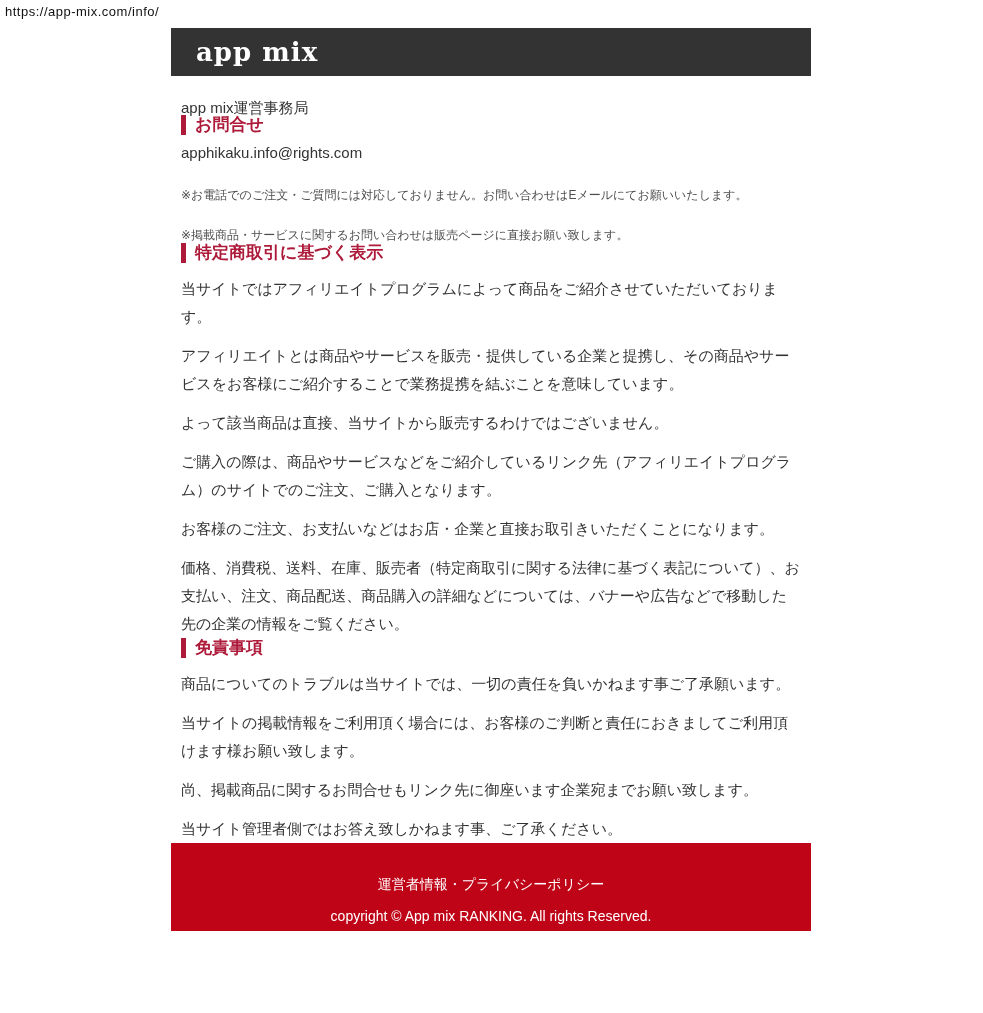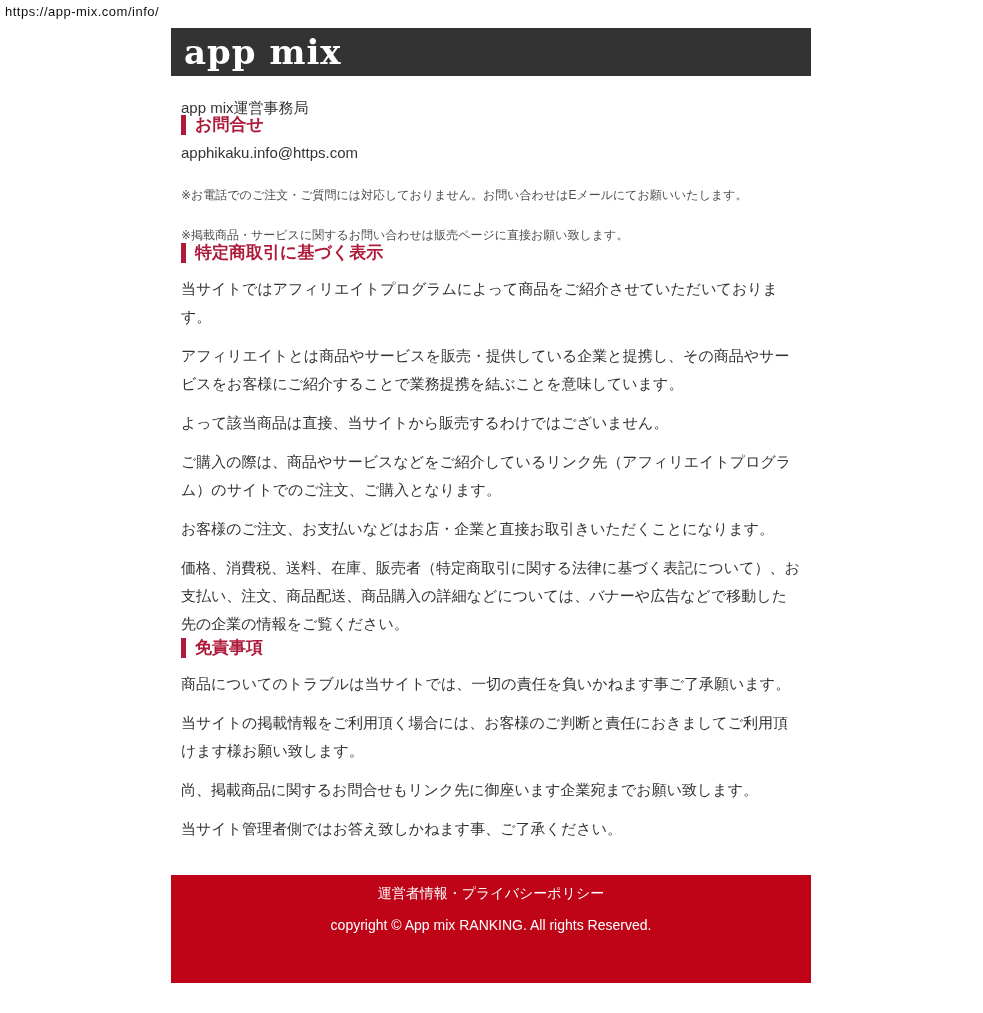--- a/index.html
+++ b/index.html
@@ -26,24 +26,24 @@
   }
   .site-header {
     background: var(--header-bg, #333333);
     height: 48px;
     display: flex;
     align-items: center;
     padding: 0 13px;
     box-sizing: border-box;
   }
   .site-title {
-    margin: 0;
+    margin: 12px;
     color: #ffffff;
     font-family: "DejaVu Serif", "Liberation Serif", serif;
-    font-size: 34px;
+    font-size: 26px;
     font-weight: bold;
     letter-spacing: 1px;
   }
   .content {
     padding: 0 10px;
   }
   .operator {
     margin: 24px 0 0;
     font-size: 15px;
     line-height: 15px;
@@ -74,25 +74,24 @@
     color: var(--note-text, #4d4d4d);
   }
   .body-p {
     margin: 12px 0 0;
     font-size: 15px;
     line-height: 28px;
     color: var(--body-text, #333);
   }
   .body-p + .body-p { margin-top: 11px; }
   .site-footer {
-    margin-top: 32px;
     background: var(--footer-bg, #bf0418);
-    height: 108px;
+    height: 88px;
     box-sizing: border-box;
-    padding-top: 9px;
+    padding-top: 32px;
     text-align: center;
   }
   .footer-link {
     display: inline-block;
     color: #ffffff;
     font-size: 14px;
     line-height: 16px;
     text-decoration: none;
     cursor: pointer;
   }
@@ -112,21 +111,21 @@
 
   <header class="site-header">
     <h1 class="site-title">app mix</h1>
   </header>
 
   <main class="content">
 
     <p class="operator">app mix運営事務局</p>
 
     <h2 class="sec mt-a">お問合せ</h2>
-    <p class="email">apphikaku.info@https.com</p>
+    <p class="email">apphikaku.info@rights.com</p>
     <p class="note">※お電話でのご注文・ご質問には対応しておりません。お問い合わせはEメールにてお願いいたします。</p>
     <p class="note">※掲載商品・サービスに関するお問い合わせは販売ページに直接お願い致します。</p>
 
     <h2 class="sec mt-b">特定商取引に基づく表示</h2>
     <p class="body-p">当サイトではアフィリエイトプログラムによって商品をご紹介させていただいております。</p>
     <p class="body-p">アフィリエイトとは商品やサービスを販売・提供している企業と提携し、その商品やサービスをお客様にご紹介することで業務提携を結ぶことを意味しています。</p>
     <p class="body-p">よって該当商品は直接、当サイトから販売するわけではございません。</p>
     <p class="body-p">ご購入の際は、商品やサービスなどをご紹介しているリンク先（アフィリエイトプログラム）のサイトでのご注文、ご購入となります。</p>
     <p class="body-p">お客様のご注文、お支払いなどはお店・企業と直接お取引きいただくことになります。</p>
     <p class="body-p">価格、消費税、送料、在庫、販売者（特定商取引に関する法律に基づく表記について）、お支払い、注文、商品配送、商品購入の詳細などについては、バナーや広告などで移動した先の企業の情報をご覧ください。</p>

